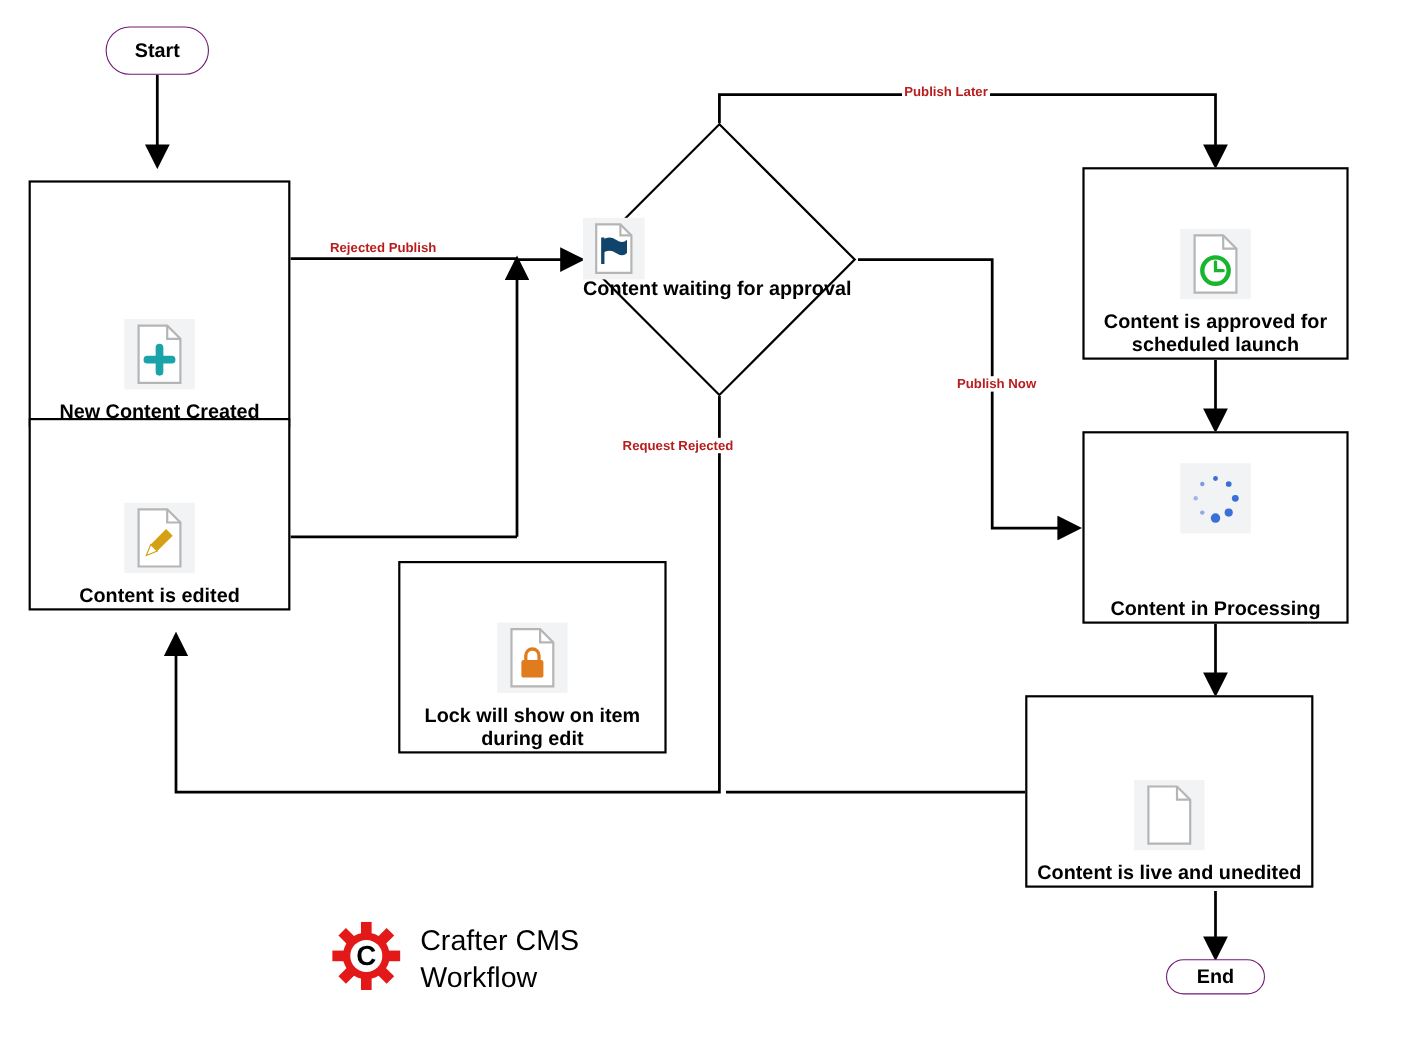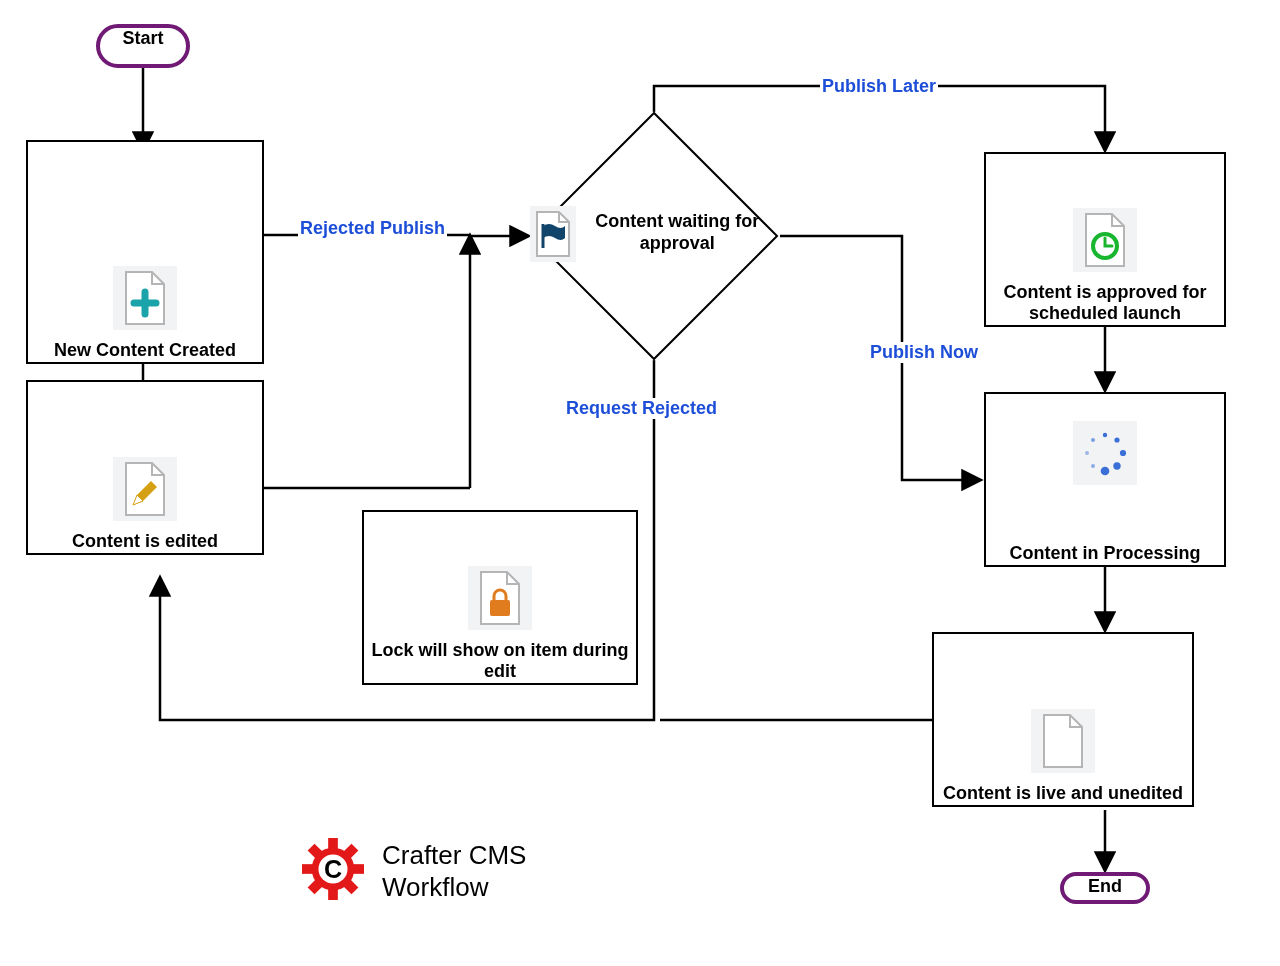--- a/index.html
+++ b/index.html
@@ -33,59 +33,59 @@
   }
   .node .label {
     font-size: 18px;
     font-weight: 700;
     text-align: center;
     line-height: 1.2;
     color: #000;
   }
   .terminator {
     position: absolute;
-    border: 4px solid #701a75;
+    border: 1px solid #701a75;
     background: #fff;
     border-radius: 22px;
     display: flex;
-    align-items: flex-start;
+    align-items: center;
     justify-content: center;
     font-size: 18px;
     font-weight: 700;
     box-sizing: border-box;
   }
   .decision {
     position: absolute;
   }
   .diamond {
     border: 2px solid #000;
     background: #fff;
     transform: rotate(45deg);
     box-sizing: border-box;
   }
   .decision .d-content {
     position: absolute;
     left: 0; top: 0; right: 0; bottom: 0;
     display: flex;
-    flex-direction: row;
-    align-items: center;
+    flex-direction: column;
+    align-items: flex-start;
     justify-content: center;
   }
   .decision .label {
     font-size: 18px;
     font-weight: 700;
     text-align: center;
     line-height: 1.2;
     margin-top: -6px;
   }
   .edge-label {
     position: absolute;
-    font-size: 18px;
-    font-weight: 700;
-    color: #1d4ed8;
+    font-size: 12px;
+    font-weight: 700;
+    color: #b91c1c;
     background: #fff;
     padding: 0 2px;
     white-space: nowrap;
   }
   .icon-tile {
     width: 64px;
     height: 64px;
     background: #f2f3f4;
     margin-bottom: 10px;
     display: flex;
@@ -147,21 +147,21 @@
       <path d="M 984 720 H 660"></path>
 
       <path d="M 1105 810 V 870" marker-end="url(#arrow)"></path>
     </g>
   </svg>
 
   <div class="terminator" style="left:96px; top:24px; width:94px; height:44px;">
     <span>Start</span>
   </div>
 
-  <div class="node" style="left:26px; top:140px; width:238px; height:224px;">
+  <div class="node" style="left:26px; top:164px; width:238px; height:224px;">
     <div class="icon-tile">
       <svg width="46" height="56" viewBox="0 0 46 56">
         <path d="M4 2 H30 L42 14 V54 H4 Z" fill="#fff" stroke="#b5b5b5" stroke-width="2"></path>
         <path d="M30 2 V14 H42" fill="none" stroke="#b5b5b5" stroke-width="2"></path>
         <path d="M23 22 V44 M12 33 H34" stroke="#1aa3a8" stroke-width="7" stroke-linecap="round"></path>
       </svg>
     </div>
     <div class="label">New Content Created</div>
   </div>
 
@@ -172,21 +172,21 @@
         <path d="M30 2 V14 H42" fill="none" stroke="#b5b5b5" stroke-width="2"></path>
         <g transform="translate(9,18)">
           <path d="M2 26 L6 16 L20 2 L26 8 L12 22 Z" fill="#d5a014"></path>
           <path d="M2 26 L6 16 L12 22 Z" fill="#fff" stroke="#d5a014" stroke-width="1"></path>
         </g>
       </svg>
     </div>
     <div class="label">Content is edited</div>
   </div>
 
-  <div class="node" style="left:362px; top:510px; width:276px; height:175px;">
+  <div class="node" style="left:362px; top:510px; width:244px; height:175px;">
     <div class="icon-tile">
       <svg width="46" height="56" viewBox="0 0 46 56">
         <path d="M4 2 H30 L42 14 V54 H4 Z" fill="#fff" stroke="#b5b5b5" stroke-width="2"></path>
         <path d="M30 2 V14 H42" fill="none" stroke="#b5b5b5" stroke-width="2"></path>
         <g transform="translate(11,20)">
           <path d="M6 10 V6 a6 6 0 0 1 12 0 V10" fill="none" stroke="#e07b1e" stroke-width="3"></path>
           <rect x="2" y="10" width="20" height="16" rx="2" fill="#e07b1e"></rect>
         </g>
       </svg>
     </div>

